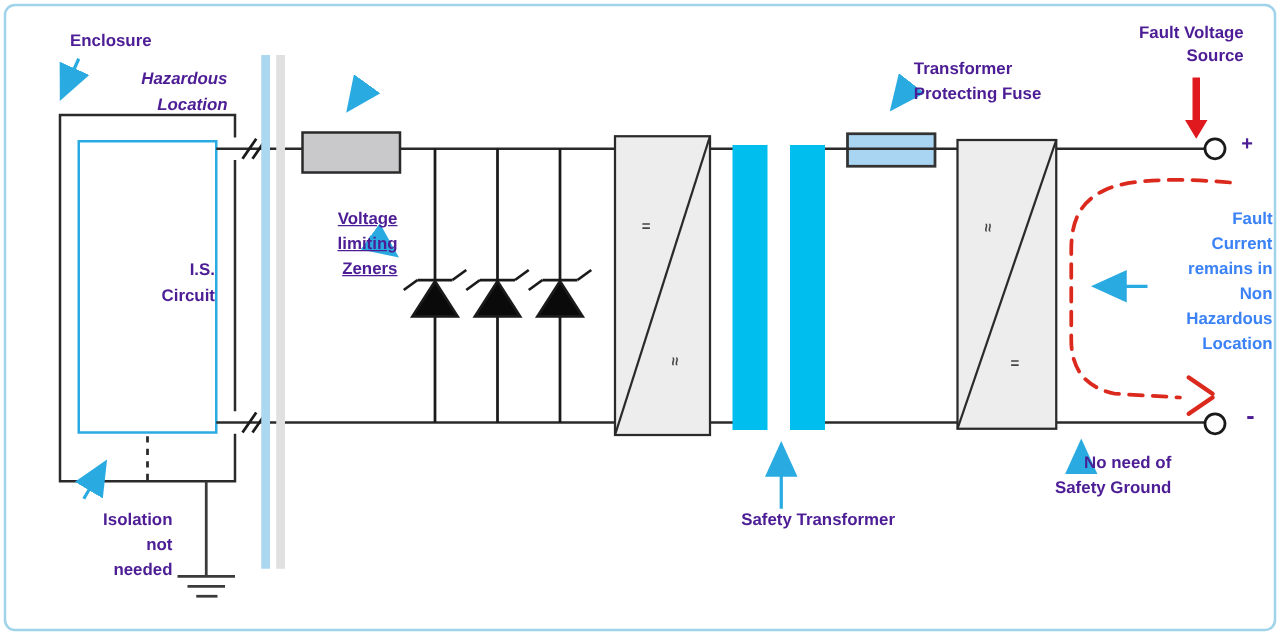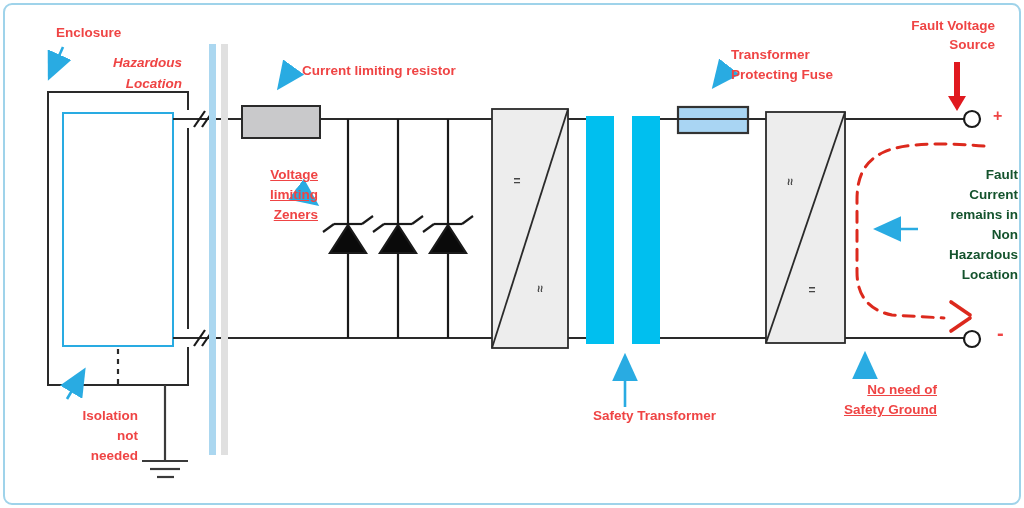--- a/index.html
+++ b/index.html
@@ -1,25 +1,25 @@
 <!DOCTYPE html>
 <html><head>
 <meta charset="utf-8">
 <style>
   html,body{margin:0;padding:0;background:#fff;}
   #canvas{position:relative;width:1024px;height:508px;background:#ffffff;overflow:hidden;
           font-family:"Liberation Sans",sans-serif;}
   #frame{position:absolute;left:3px;top:3px;right:3px;bottom:3px;border:2px solid #9fd3ea;
          border-radius:9px;}
   svg{position:absolute;left:0;top:0;}
-  .lbl{position:absolute;font-size:13.5px;font-weight:600;color:#ef4444;line-height:20px;
+  .lbl{position:absolute;font-size:13.5px;font-weight:600;color:#4c1d95;line-height:20px;
        white-space:pre-line;}
   .center{text-align:right;}
   .italic{font-style:italic;}
-  .red{color:#14532d;}
+  .red{color:#3b82f6;}
   .sym{position:absolute;font-size:12px;font-weight:700;color:#454545;width:16px;text-align:center;}
   .rot{transform:rotate(90deg);}
 </style>
 </head>
 <body>
 
 <div id="canvas">
   <div id="frame"></div>
 
   <svg width="1024" height="508" viewBox="0 0 1024 508">
@@ -129,39 +129,40 @@
       <line x1="625" y1="407" x2="625" y2="358" marker-end="url(#bluehead)"></line>
       <line x1="865" y1="373" x2="865" y2="356" marker-end="url(#bluehead)"></line>
       <line x1="918" y1="229" x2="878" y2="229" marker-end="url(#bluehead)"></line>
       <line x1="67" y1="399" x2="83" y2="372" marker-end="url(#bluehead)"></line>
     </g>
   </svg>
 
   <div class="lbl" style="left:56px;top:23px;">Enclosure</div>
   <div class="lbl center italic" style="left:60px;top:52px;width:122px;line-height:21px;">Hazardous
 Location</div>
+  <div class="lbl center" style="left:62px;top:205px;width:110px;line-height:21px;">I.S.
+Circuit</div>
   <div class="lbl center" style="left:32px;top:406px;width:106px;">Isolation
 not
 needed</div>
-  <div class="lbl" style="left:302px;top:61px;">Current limiting resistor</div>
   <div class="lbl center" style="left:214px;top:165px;width:104px;text-decoration:underline;">Voltage
 limiting
 Zeners</div>
   <div class="lbl center" style="left:548px;top:406px;width:168px;">Safety Transformer</div>
   <div class="lbl" style="left:731px;top:45px;">Transformer
 Protecting Fuse</div>
   <div class="lbl center" style="left:871px;top:16px;width:124px;line-height:19px;">Fault Voltage
 Source</div>
   <div class="lbl center red" style="left:894px;top:165px;width:124px;">Fault
 Current
 remains in
 Non
 Hazardous
 Location</div>
-  <div class="lbl center" style="left:792px;top:380px;width:145px;text-decoration:underline;">No need of
+  <div class="lbl center" style="left:792px;top:360px;width:145px;">No need of
 Safety Ground</div>
   <div class="lbl" style="left:993px;top:106px;font-size:16px;">+</div>
   <div class="lbl" style="left:997px;top:323px;font-size:20px;">-</div>
 
   <div class="sym" style="left:509px;top:174px;">=</div>
   <div class="sym rot" style="left:532px;top:282px;">≈</div>
   <div class="sym rot" style="left:782px;top:175px;">≈</div>
   <div class="sym" style="left:804px;top:283px;">=</div>
 </div>
 

